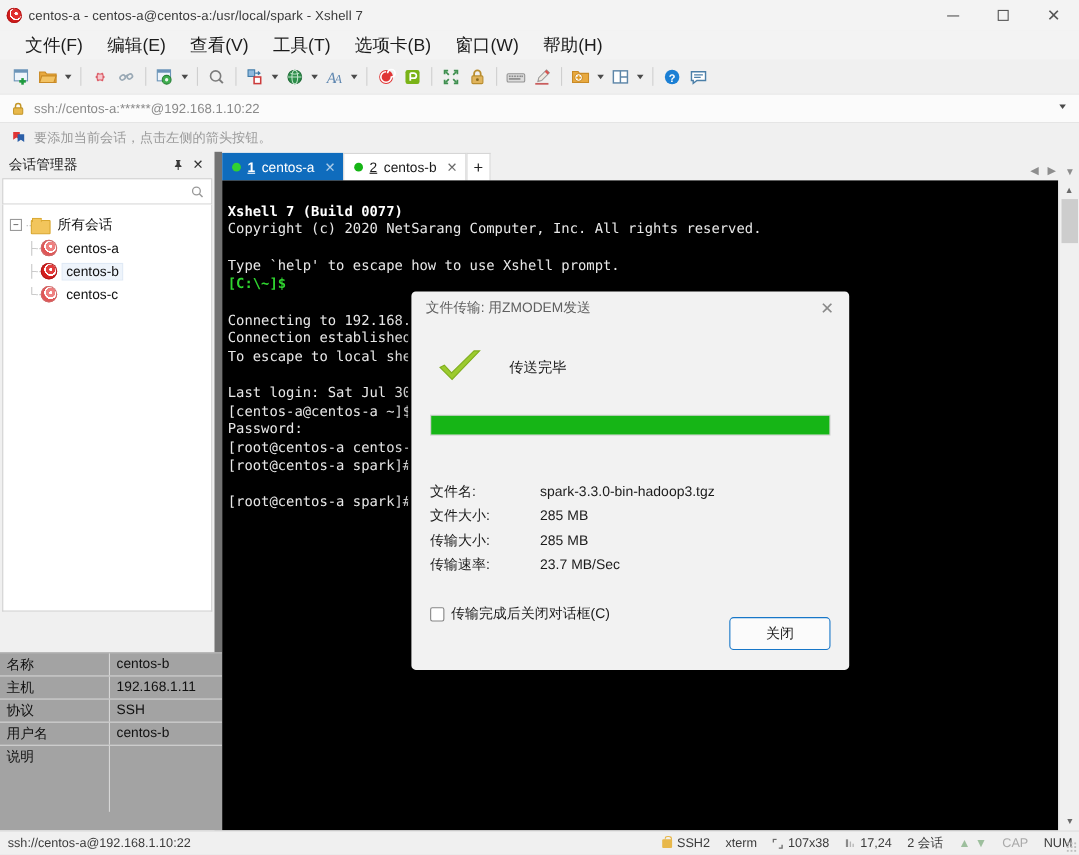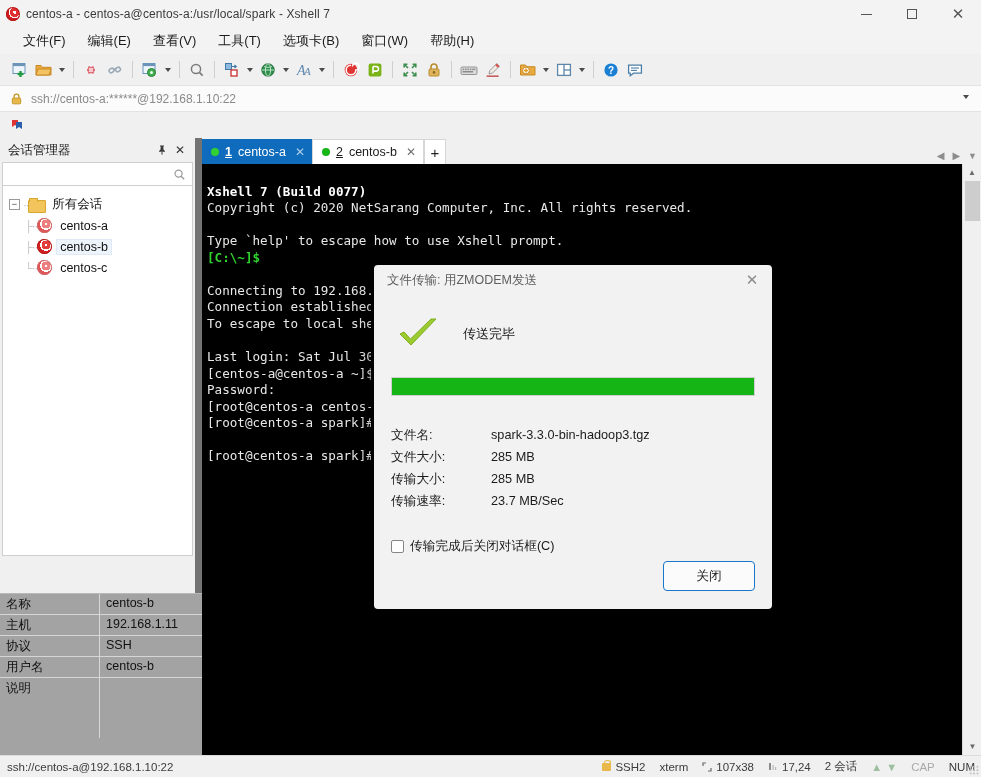--- a/index.html
+++ b/index.html
@@ -27,21 +27,21 @@
   .tb-btn { width:46px; height:28px; display:flex; align-items:center; justify-content:center; color:#6a6a6a; }
   .glyph-min { width:11px; height:1px; background:#555; }
   .glyph-max { width:10px; height:10px; border:1px solid #555; }
   .glyph-close { font-size:15px; line-height:1; color:#555; font-family:"DejaVu Sans", sans-serif; }
 
   
   .menubar {
     position:absolute; left:0; top:28px; width:981px; height:26px;
     background:#f3f3f3; display:flex; align-items:center; padding-left:12px;
   }
-  .menu-item { padding:3px 11px; font-size:13px; color:#1b1b1b; cursor:default; }
+  .menu-item { padding:3px 11px; font-size:16px; color:#1b1b1b; cursor:default; }
 
   
   .toolbar {
     position:absolute; left:0; top:54px; width:981px; height:31px;
     background:#f0f0f0; display:flex; align-items:center; padding-left:8px; gap:0px;
   }
   .tool { width:24px; height:24px; display:flex; align-items:center; justify-content:center; position:relative; }
   .sep { width:1px; height:17px; background:#cfcfcf; margin:0 5px; }
   .caret { width:0;height:0;border-left:3px solid transparent;border-right:3px solid transparent;border-top:4px solid #4a4a4a; }
   .tool-caret { width:12px;height:24px;display:flex;align-items:center;justify-content:center; }
@@ -136,21 +136,21 @@
   }
   .dlg-head { height:30px; display:flex; align-items:center; padding:0 6px 0 13px; }
   .dlg-title { flex:1; font-size:12.5px; color:#5f5f5f; }
   .dlg-close { width:28px;height:24px;display:flex;align-items:center;justify-content:center;color:#8a8a8a;font-size:15px;border-radius:4px; }
   .dlg-body { padding:8px 17px 0 17px; }
   .status-row { display:flex; align-items:center; gap:24px; height:62px; padding-left:6px; }
   .checkmark { width:42px; height:34px; position:relative; }
   .status-text { font-size:13px; color:#1b1b1b; }
   .progress { margin-top:12px; height:19px; background:#e4e4e4; border:1px solid #cfcfcf; }
   .progress > i { display:block; height:100%; background:#16b516; }
-  .info { margin-top:28px; }
+  .info { margin-top:40px; }
   .irow { display:flex; height:22px; font-size:12.7px; color:#1b1b1b; align-items:center; }
   .ikey { width:100px; }
   .ival { flex:1; }
   .cb-row { margin-top:26px; display:flex; align-items:center; gap:6px; font-size:12.7px; color:#1b1b1b; }
   .cb { width:13px;height:13px;border:1px solid #868686;background:#fff;border-radius:2px; }
   .dlg-foot { position:absolute; right:17px; bottom:18px; }
   .btn-close {
     width:92px; height:30px; background:#fbfbfb; border:1px solid #1877c8; border-radius:4px;
     font-size:12.7px; color:#1b1b1b; font-family:inherit; cursor:pointer;
   }
@@ -399,20 +399,21 @@
     <div class="addr-caret">
         <div class="caret"></div>
       </div>
   </div>
 
   <div class="notice">
     <svg width="14" height="14" viewBox="0 0 14 14">
         <path d="M2 2h6v7l-3-2-3 2z" fill="#e03434"></path>
         <path d="M6 4h6v7l-3-2-3 2z" fill="#2b5fa8"></path>
       </svg>
+    <div class="notice-text">要添加当前会话，点击左侧的箭头按钮。</div>
   </div>
 
   <div class="dock">
     <div class="dock-head">
       <div class="dock-title">会话管理器</div>
       <div class="dock-btn">
         <svg width="12" height="12" viewBox="0 0 12 12">
             <path d="M4 1.5h4v1h-.8l.4 3.2 1.4 1.2v.9H3v-.9l1.4-1.2.4-3.2H4z" fill="#3a3a3a"></path>
             <line x1="6" y1="7.8" x2="6" y2="10.6" stroke="#3a3a3a" stroke-width="1"></line>
           </svg>

